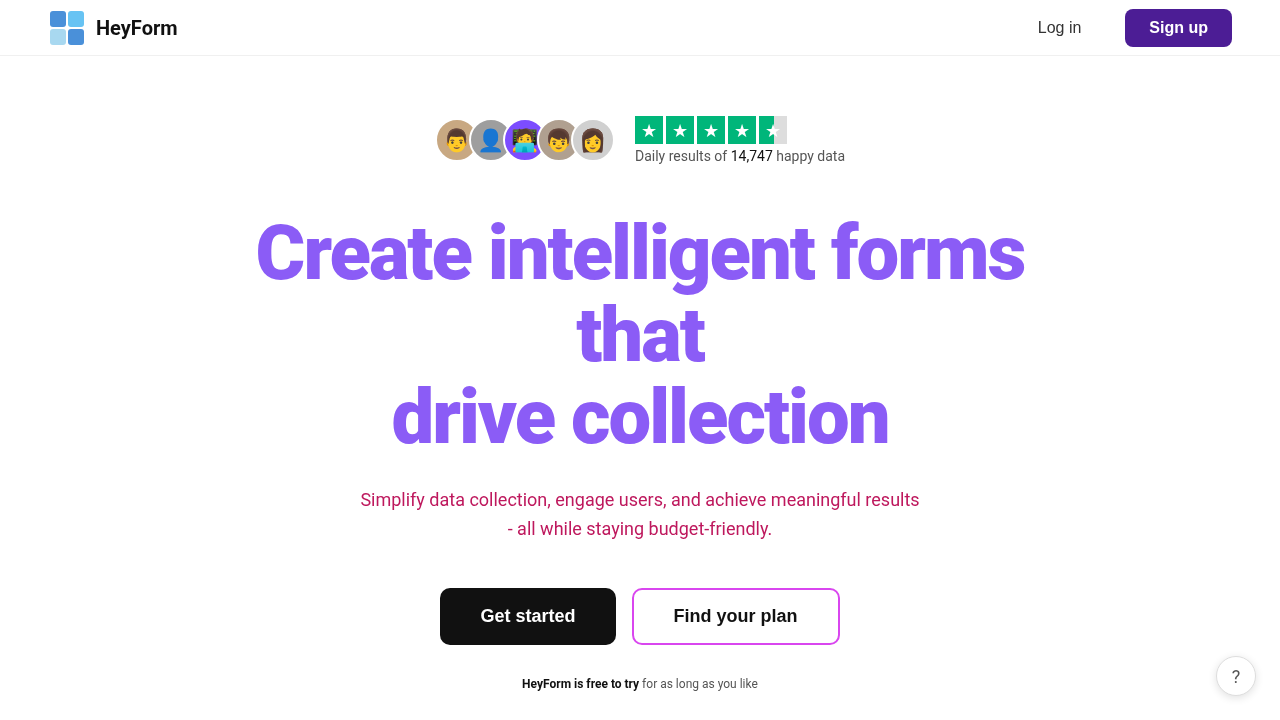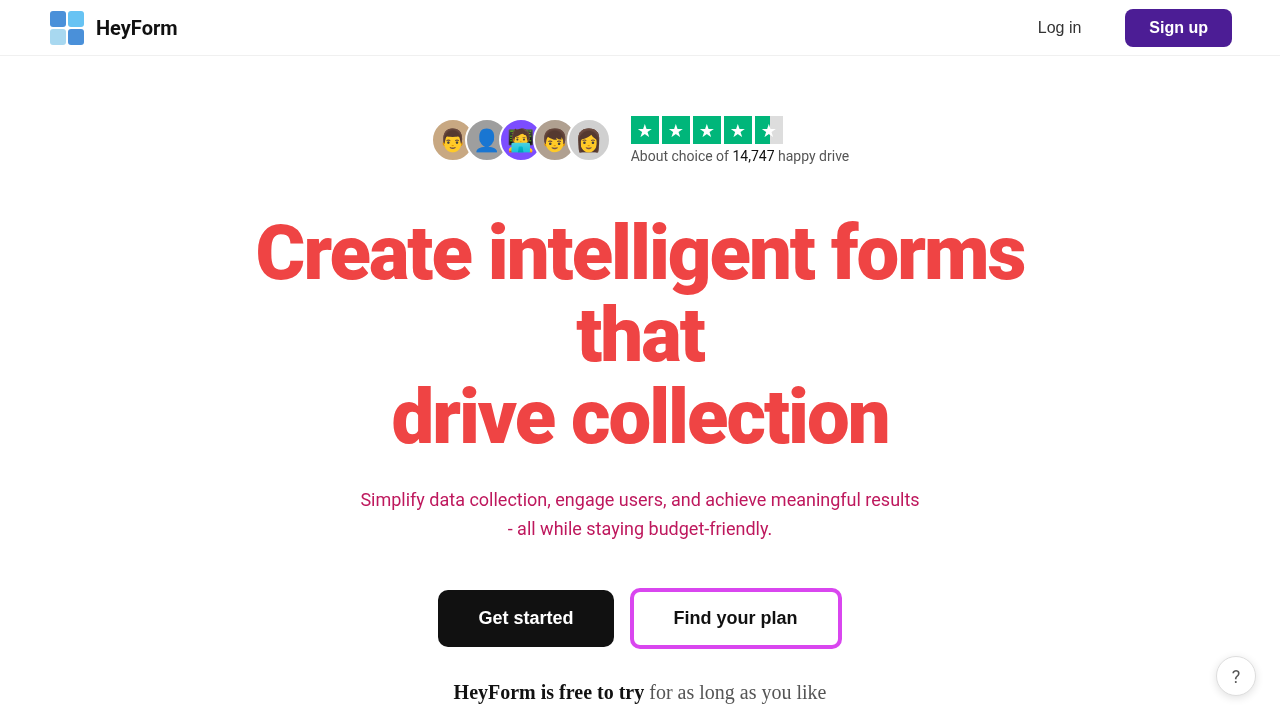--- a/index.html
+++ b/index.html
@@ -169,21 +169,21 @@
     .trustpilot-text strong {
       color: #111;
       font-weight: 400;
     }
 
     
     .hero-title {
       font-size: 76px;
       font-weight: 900;
       line-height: 1.08;
-      color: #ef4444;
+      color: #8b5cf6;
       max-width: 900px;
       margin-bottom: 28px;
       letter-spacing: -2px;
     }
 
     .hero-subtitle {
       font-size: 18px;
       color: #be185d;
       max-width: 560px;
       line-height: 1.6;
@@ -207,31 +207,30 @@
       cursor: pointer;
       padding: 18px 40px;
       border-radius: 10px;
     }
 
     .btn-find-plan {
       font-size: 18px;
       font-weight: 600;
       color: #111;
       background: #fff;
-      border: 4px solid #d946ef;
+      border: 2px solid #d946ef;
       cursor: pointer;
       padding: 16px 40px;
       border-radius: 10px;
     }
 
     
     .free-trial-text {
-      font-size: 20px;
+      font-size: 12px;
       color: #555;
-      font-family: Liberation Serif, serif;
     }
 
     .free-trial-text strong {
       color: #111;
       font-weight: 700;
     }
 
     
     .help-button {
       position: fixed;
@@ -306,21 +305,21 @@
 
     <div class="trustpilot-section">
       <div class="stars">
         <div class="star star-full">★</div>
         <div class="star star-full">★</div>
         <div class="star star-full">★</div>
         <div class="star star-full">★</div>
         <div class="star" style="background: linear-gradient(90deg,#00b67a 55%, #ddd 55%); color:#fff; font-size:18px; width:28px; height:28px; display:inline-flex; align-items:center; justify-content:center;">★</div>
       </div>
       <div class="trustpilot-text">
-        <span>About choice of </span><strong>14,747</strong><span> happy drive</span>
+        <span>Daily results of </span><strong>14,747</strong><span> happy data</span>
       </div>
     </div>
   </div>
 
   <h1 class="hero-title">
     <span>Create intelligent forms that</span><br>
     <span>drive collection</span>
   </h1>
 
   <p class="hero-subtitle">Simplify data collection, engage users, and achieve meaningful results - all while staying budget-friendly.</p>

